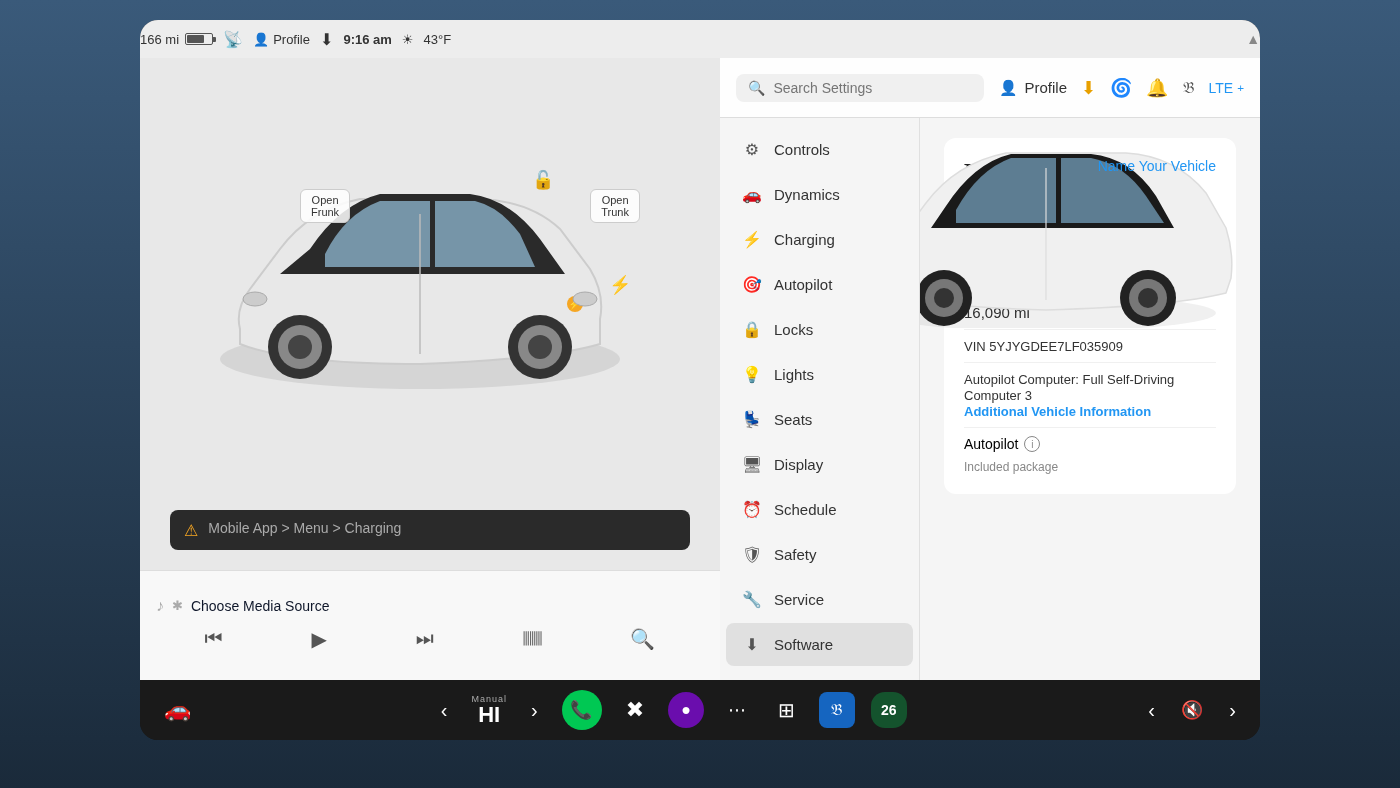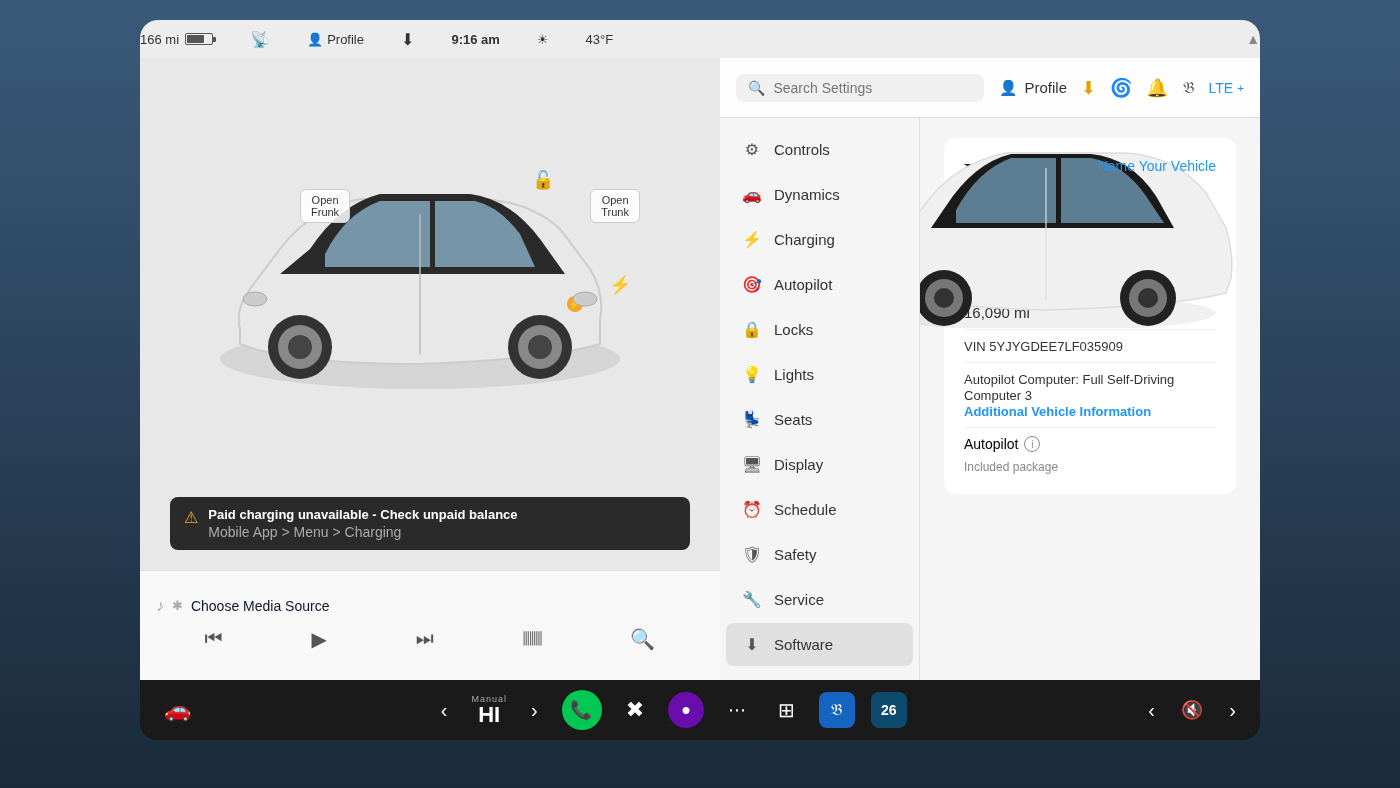--- a/index.html
+++ b/index.html
@@ -28,21 +28,21 @@
     .status-bar {
       position: absolute;
       top: 0;
       left: 0;
       right: 0;
       height: 38px;
       background: rgba(255,255,255,0.92);
       display: flex;
       align-items: center;
       justify-content: center;
-      gap: 37px;
+      gap: 10px;
       font-size: 13px;
       color: #333;
       z-index: 10;
     }
     .status-bar .battery-info {
       display: flex;
       align-items: center;
       gap: 6px;
     }
     .battery-bar {
@@ -476,22 +476,22 @@
       border-radius: 50%;
       display: flex;
       align-items: center;
       justify-content: center;
       font-size: 20px;
     }
 
     .calendar-btn {
       width: 36px;
       height: 36px;
-      background: #0c4a6e;
-      border-radius: 8px;
+      background: #14532d;
+      border-radius: 14px;
       display: flex;
       align-items: center;
       justify-content: center;
       color: white;
       font-size: 14px;
       font-weight: 700;
       cursor: pointer;
     }
 
     .bluetooth-btn {
@@ -600,21 +600,20 @@
           </div>
 
           
           <div class="charge-icon-area">⚡</div>
         </div>
       </div>
 
       <div class="alert-banner">
         <span class="alert-icon">⚠</span>
         <div>
-          <div class="alert-title">Paid charging unavailable - Check unpaid balance</div>
           <div class="alert-sub">Mobile App &gt; Menu &gt; Charging</div>
         </div>
       </div>
 
       <div class="media-player">
         <div class="media-source">
           <span class="music-icon">♪</span>
           <span style="color:#aaa">✱</span>
           <span style="color:#0f172a; font-size:14px; cursor:pointer;">Choose Media Source</span>
         </div>

